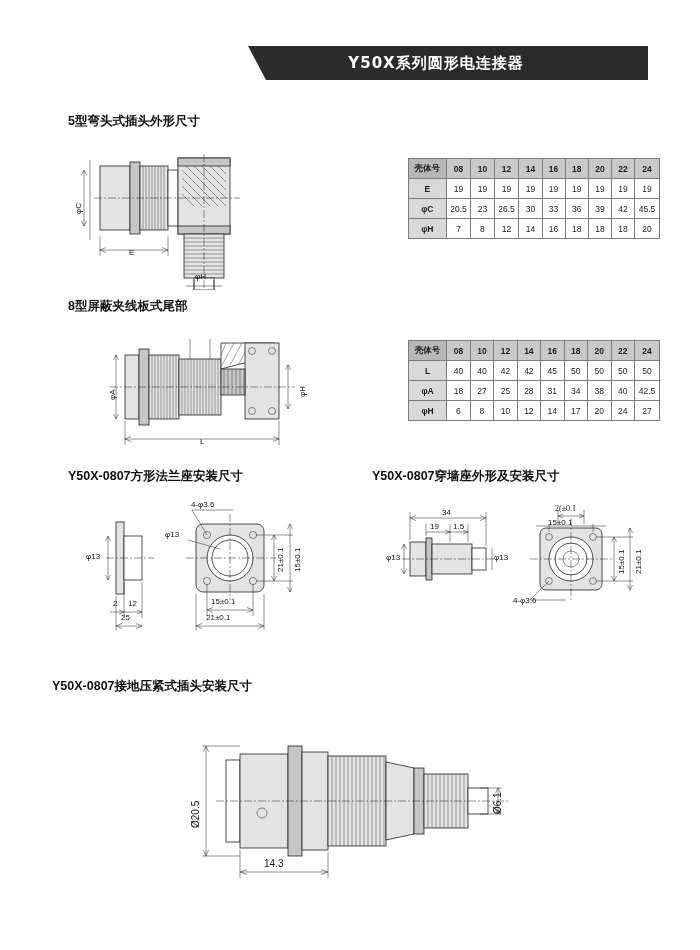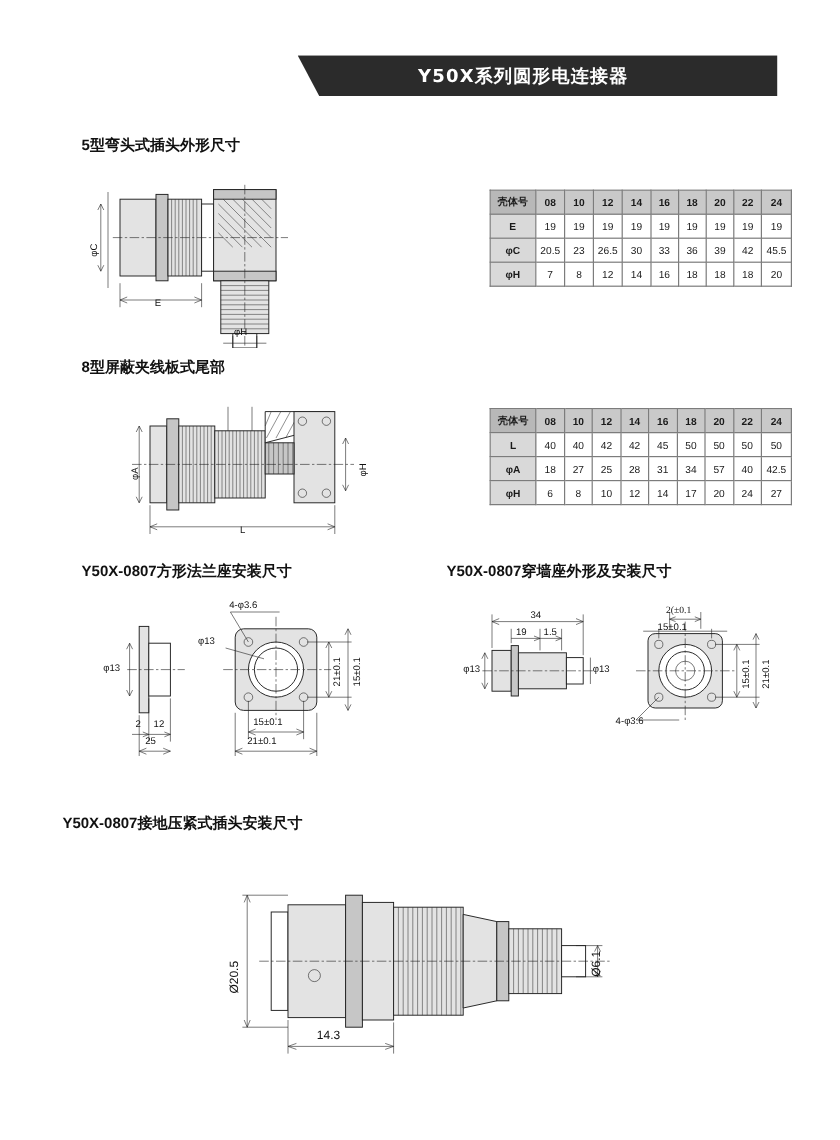--- a/index.html
+++ b/index.html
@@ -162,21 +162,21 @@
       <td>50</td>
     </tr>
     <tr>
       <td class="rowhdr">φA</td>
       <td>18</td>
       <td>27</td>
       <td>25</td>
       <td>28</td>
       <td>31</td>
       <td>34</td>
-      <td>57</td>
+      <td>38</td>
       <td>40</td>
       <td>42.5</td>
     </tr>
     <tr>
       <td class="rowhdr">φH</td>
       <td>6</td>
       <td>8</td>
       <td>10</td>
       <td>12</td>
       <td>14</td>

